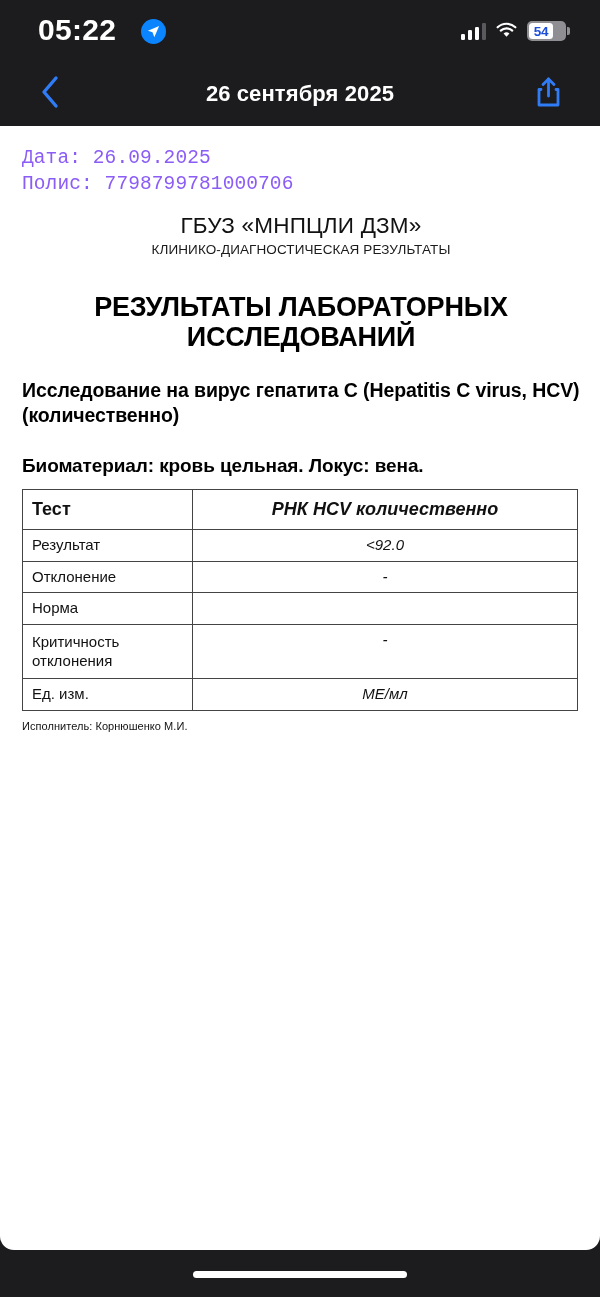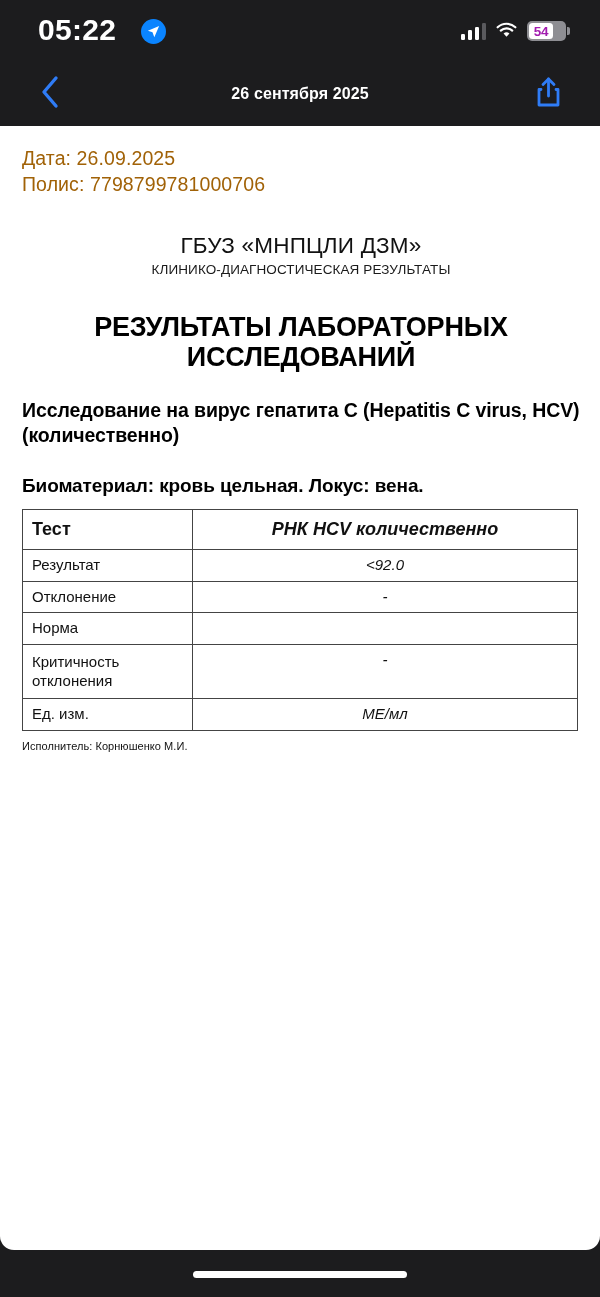--- a/index.html
+++ b/index.html
@@ -91,21 +91,21 @@
   .battery-fill {
     height:16px;
     width:24px;
     border-radius:3.5px;
     background:#ffffff;
     display:flex;
     align-items:center;
     justify-content:center;
     font-size:13.5px;
     font-weight:700;
-    color:#a21caf;
+    color:#1d4ed8;
     letter-spacing:-0.2px;
   }
   .battery-cap {
     position:absolute;
     right:-3.5px; top:6px;
     width:2.5px; height:8px;
     border-radius:0 2px 2px 0;
     background:#8e8e93;
   }
 
@@ -114,21 +114,21 @@
     position:absolute;
     top:62px; left:0;
     width:600px;
     height:64px;
     display:flex;
     align-items:center;
     justify-content:space-between;
     padding:0 30px 0 28px;
   }
   .nav-title {
-    font-size:16px;
+    font-size:22px;
     font-weight:600;
     color:#ffffff;
     letter-spacing:0.1px;
     position:absolute;
     left:0; right:0;
     text-align:center;
     pointer-events:none;
   }
   .nav-btn {
     position:relative;
@@ -150,30 +150,30 @@
     border-radius:0 0 14px 14px;
     overflow:hidden;
   }
 
   .doc {
     padding:20px 20px 0 22px;
     color:#000000;
   }
 
   .meta-line {
-    font-family:Liberation Sans, sans-serif;
+    font-family:Liberation Mono, monospace;
     font-size:19.5px;
     line-height:1.32;
-    color:#a16207;
+    color:#8b5cf6;
     letter-spacing:0.1px;
   }
 
   .org-block {
     text-align:center;
-    margin-top:36px;
+    margin-top:16px;
   }
   .org-name {
     font-size:22.5px;
     font-weight:400;
     letter-spacing:0.2px;
     color:#111111;
   }
   .org-sub {
     font-size:13.5px;
     font-weight:400;

